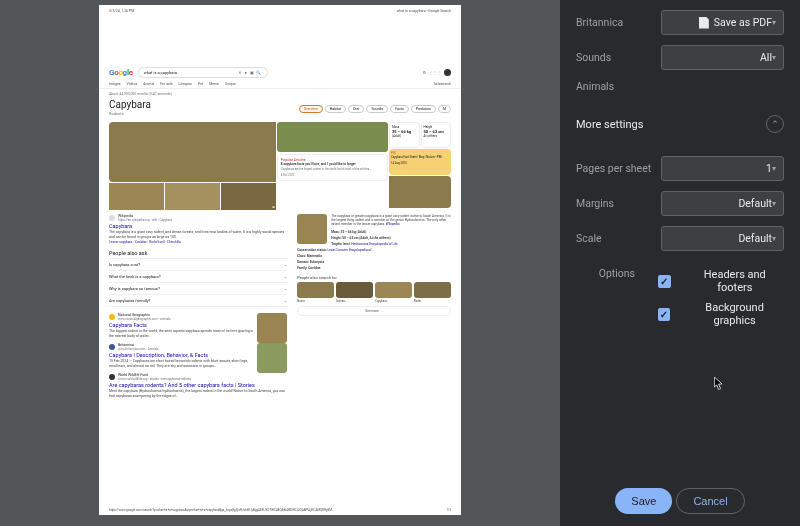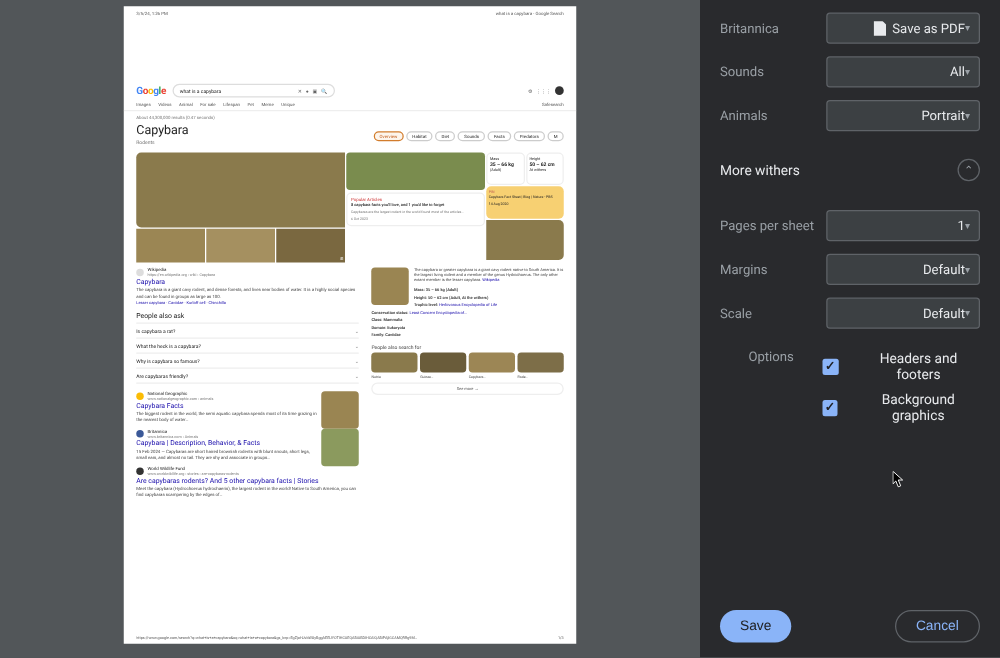--- a/index.html
+++ b/index.html
@@ -178,21 +178,21 @@
     .checkbox-row { display: flex; align-items: center; margin: 7px 0; gap: 15px; }
     .checkbox {
       width: 13px; height: 13px; background: #8ab4f8;
       border-radius: 2px; display: flex; align-items: center; justify-content: center;
       color: #202124; font-size: 10px; font-weight: bold;
     }
     .checkbox::after { content: "✓"; }
     .options-block { display: flex; text-align: center; }
     .options-block > label { width: 85px; color: #9aa0a6; font-size: 10.5px; padding-top: 6px; }
     .panel-foot {
-      display: flex; justify-content: space-between; gap: 4px;
+      display: flex; justify-content: center; gap: 4px;
       padding: 12px 16px;
     }
     .btn {
       padding: 6px 16px; border-radius: 14px;
       font-size: 11px; border: none; cursor: pointer;
     }
     .btn-primary { background: #8ab4f8; color: #202124; }
     .btn-secondary { background: transparent; color: #8ab4f8; border: 1px solid #5f6368; }
     .cursor {
       position: absolute;
@@ -418,26 +418,23 @@
       </div>
     </div>
     <div class="row">
       <label>Sounds</label>
       <div class="select">
           <span>All</span>
         </div>
     </div>
     <div class="row">
       <label>Animals</label>
-      <div class="select">
-          <span>Portrait</span>
-        </div>
     </div>
     <div class="more-settings-row">
-      <span>More withers</span>
+      <span>More settings</span>
       <div class="circle-btn">⌃</div>
     </div>
     <div class="row">
       <label>Pages per sheet</label>
       <div class="select">
           <span>1</span>
         </div>
     </div>
     <div class="row">
       <label>Margins</label>

